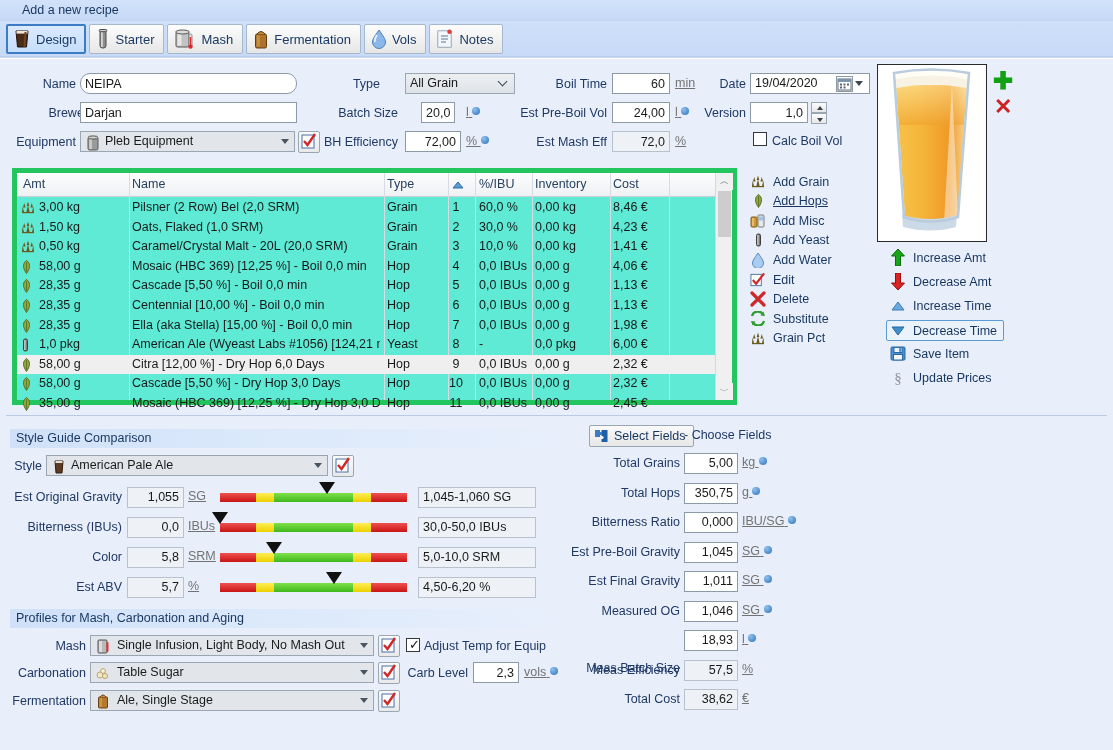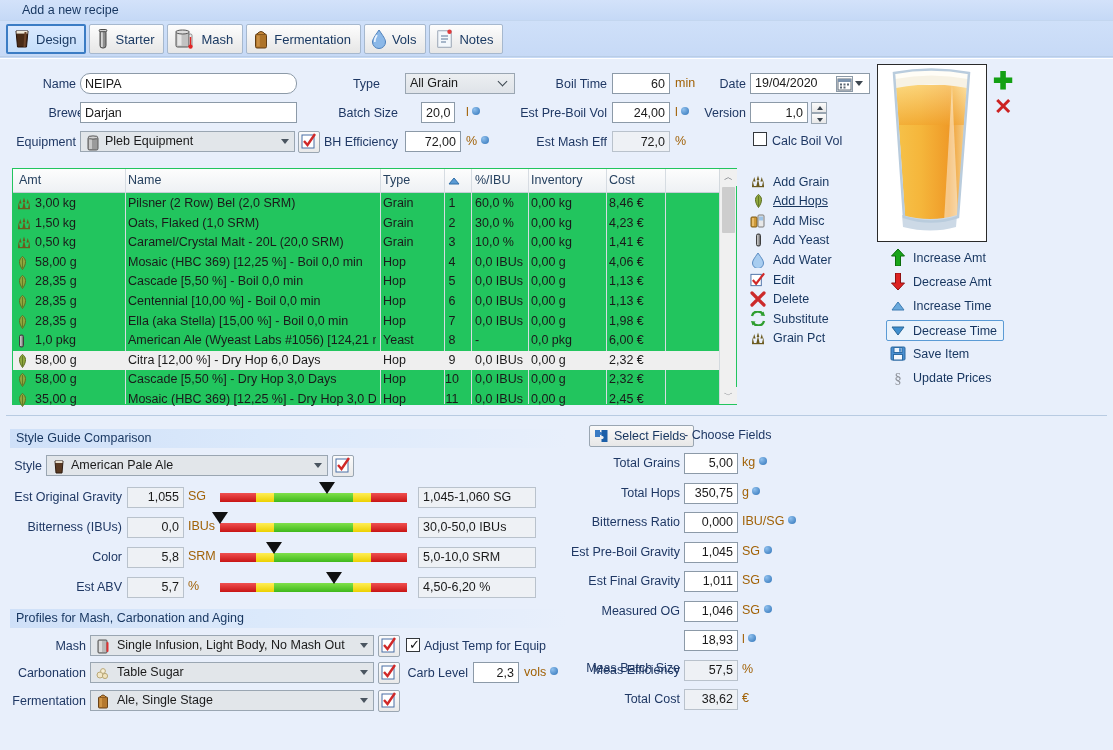--- a/index.html
+++ b/index.html
@@ -41,21 +41,21 @@
   .tabstrip .sep2{ position:absolute; left:0; bottom:0px; width:1113px; height:1px; background:#ffffff;}
 
   
   .lbl{ position:absolute; text-align:right; color:#1f3864; font-size:12.5px; }
   .txtbox{
     position:absolute; background:#fff; border:1px solid #8c9aa8;
     font-size:12.5px; color:#1a1a1a; padding:1px 4px; line-height:17px; height:21px;
   }
   .txtbox.ro{ background:#eef1f5; border:1px solid #b9c2cc;}
   .txtbox.r{ text-align:right; }
-  .unit{ position:absolute; font-size:12.5px; color:#a16207;}
+  .unit{ position:absolute; font-size:12.5px; color:#737373;text-decoration:underline;}
   .dot{ display:inline-block; width:8px; height:8px; border-radius:50%;
         background:radial-gradient(circle at 32% 30%, #8fc0ee, #2f73b8); vertical-align:1px;}
   .combo{
     position:absolute; background:#fff; border:1px solid #8c9aa8; height:21px;
     font-size:12.5px; color:#1a1a1a; padding:2px 18px 0 4px;
   }
   .combo .arr{ position:absolute; right:5px; top:7px; width:0;height:0;
      border-left:4px solid transparent;border-right:4px solid transparent;border-top:5px solid #4a5560;}
   .combo.grey{ background:linear-gradient(#eceff2,#dfe3e8); border:1px solid #9aa6b2;}
   .combo.grey.flat{ background:#e2e6ea;}
@@ -68,21 +68,21 @@
   
   .secthead{
     position:absolute; height:19px;
     background:linear-gradient(to right,#cfe0f8 0%, #dbe9fb 45%, #e8effb 100%);
     font-size:12.5px; color:#16355f; padding:2px 0 0 6px;
   }
   .hr{ position:absolute; height:1px; background:#b8cbe2;}
 
   
   .grid{
-    position:absolute; background:#22c55e; border:1px solid #22c55e;
+    position:absolute; background:#5eead4; border:5px solid #22c55e;
   }
   .gridhdr{ position:absolute; left:0; top:0; height:24px; width:100%;
     background:linear-gradient(#fdfdfd,#eef1f4); border-bottom:1px solid #c6ced6;}
   .gh{ position:absolute; top:4px; font-size:12.5px; color:#26415f;}
   .gvline{ position:absolute; top:0; width:1px; background:#d6dce2;}
   .row{ position:absolute; left:0; height:19.6px; width:100%;}
   .row.sel{ background:#efefef;}
   .cell{ position:absolute; font-size:12.5px; color:#1a1a1a; top:2px; white-space:nowrap; overflow:hidden;}
   .cell.c{ text-align:center;}
   .vsb{ position:absolute; right:0; top:0; width:17px; height:100%;

